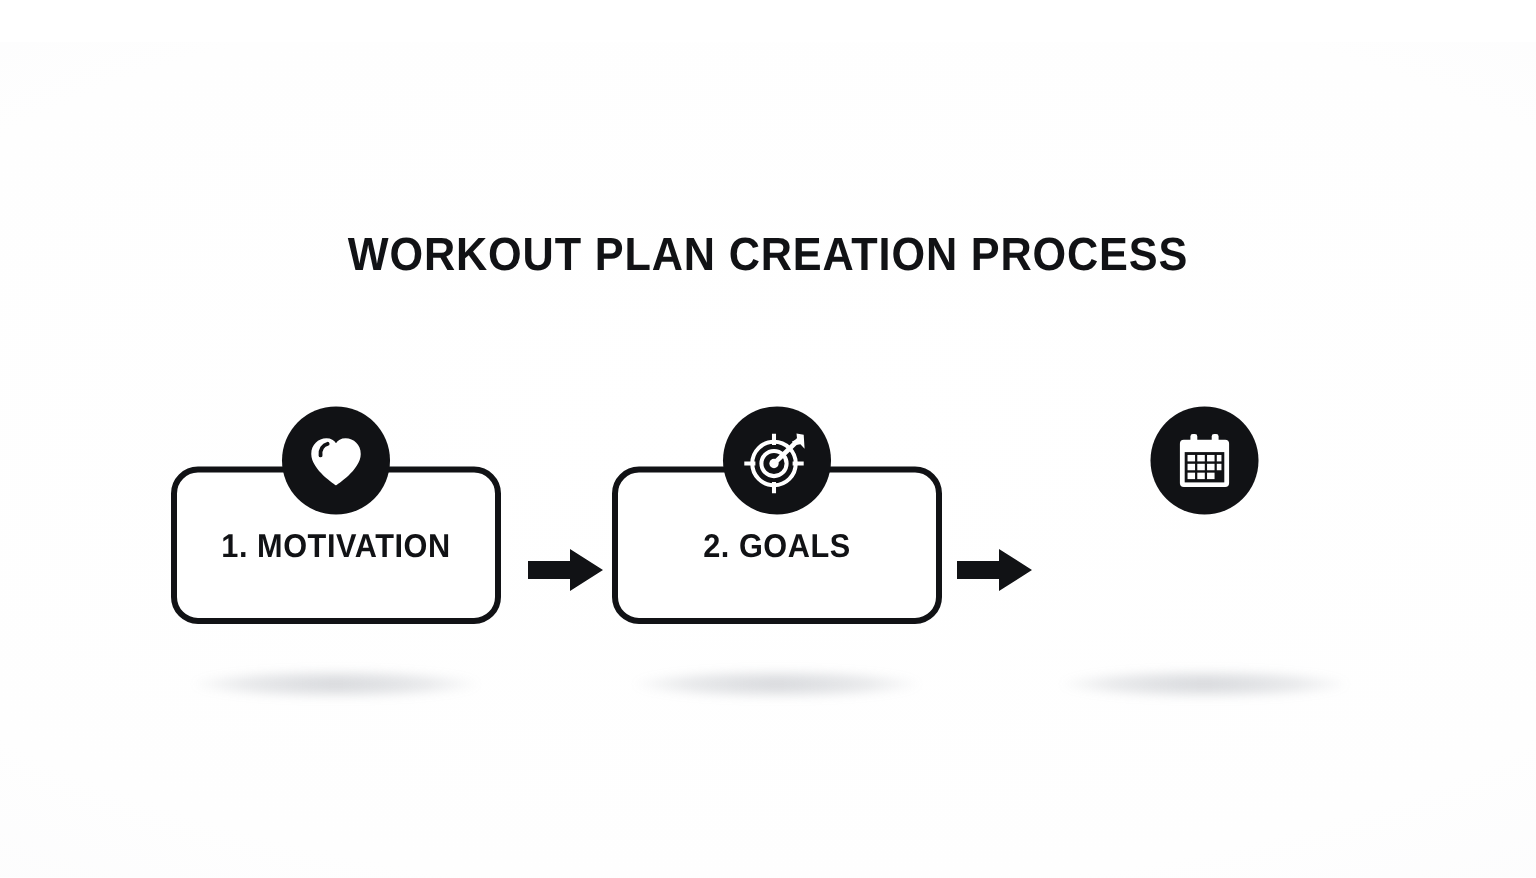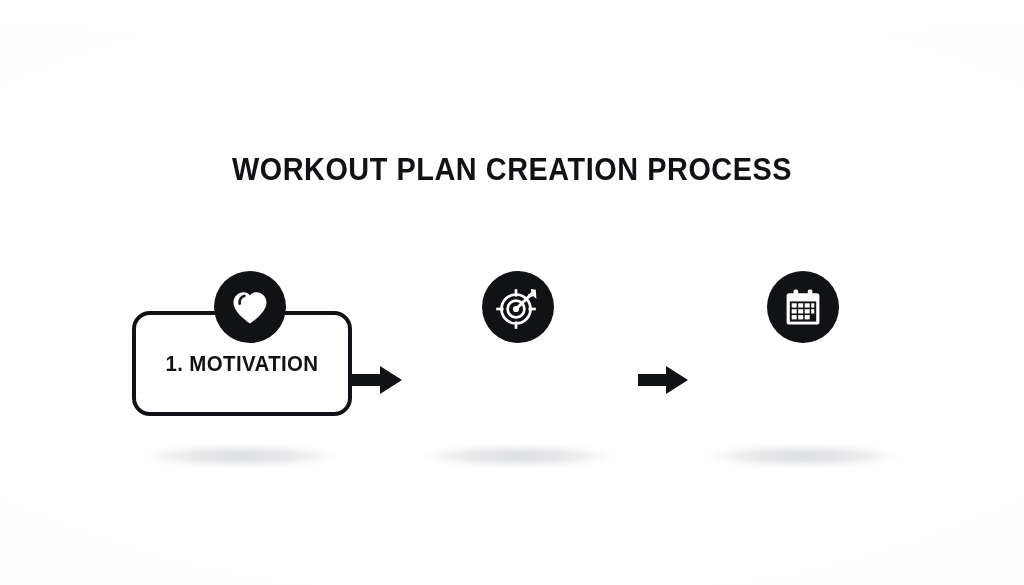--- a/index.html
+++ b/index.html
@@ -50,21 +50,21 @@
     width: 1024px;
     height: 210px;
   }
 
   .step {
     position: absolute;
     top: 0;
     width: 220px;
     height: 150px;
   }
-  .step.s1 { left: 132px; padding-left: 15px; }
+  .step.s1 { left: 114px; }
   .step.s2 { left: 408px; }
   .step.s3 { left: 693px; }
 
   .card {
     position: absolute;
     left: 0;
     top: 40px;
     width: 220px;
     height: 105px;
     box-sizing: border-box;
@@ -151,20 +151,23 @@
     </div>
 
     <div class="arrow a1">
       <svg width="50" height="34" viewBox="0 0 50 34" aria-hidden="true">
         <path fill="#111215" d="M0 11 H28 V3 L50 17 L28 31 V23 H0 Z"></path>
       </svg>
     </div>
 
     <div class="step s2">
       <div class="card-shadow"></div>
+      <div class="card">
+        <div class="card-label">2. GOALS</div>
+      </div>
       <div class="badge">
         <svg width="46" height="46" viewBox="0 0 46 46" aria-hidden="true">
           <g fill="none" stroke="#ffffff" stroke-width="2.7">
             <circle cx="21" cy="25" r="14.5"></circle>
             <circle cx="21" cy="25" r="8.4"></circle>
           </g>
           <circle cx="21" cy="25" r="3.1" fill="#ffffff"></circle>
           <g stroke="#ffffff" stroke-width="2.7" stroke-linecap="butt">
             <line x1="21" y1="5.2" x2="21" y2="12.6"></line>
             <line x1="21" y1="37.4" x2="21" y2="44.8"></line>

